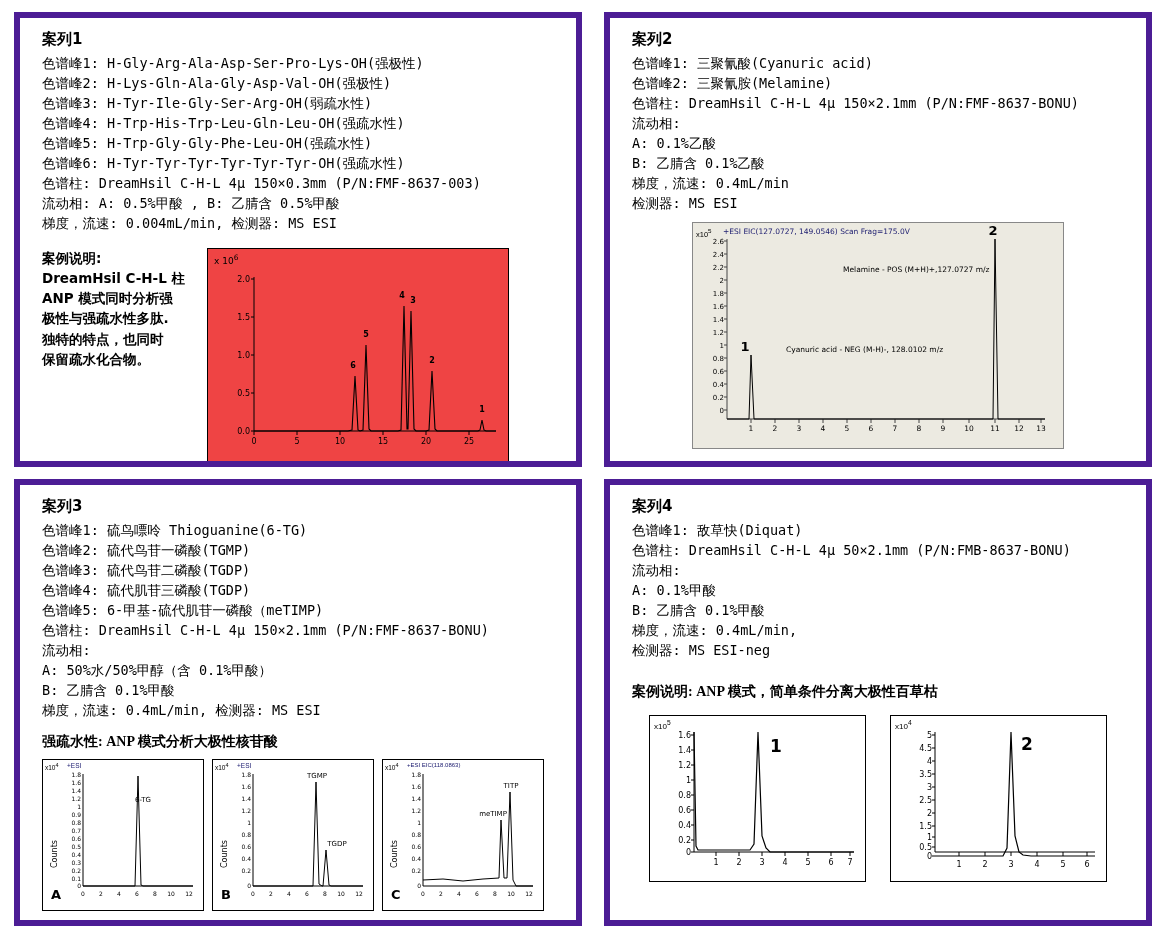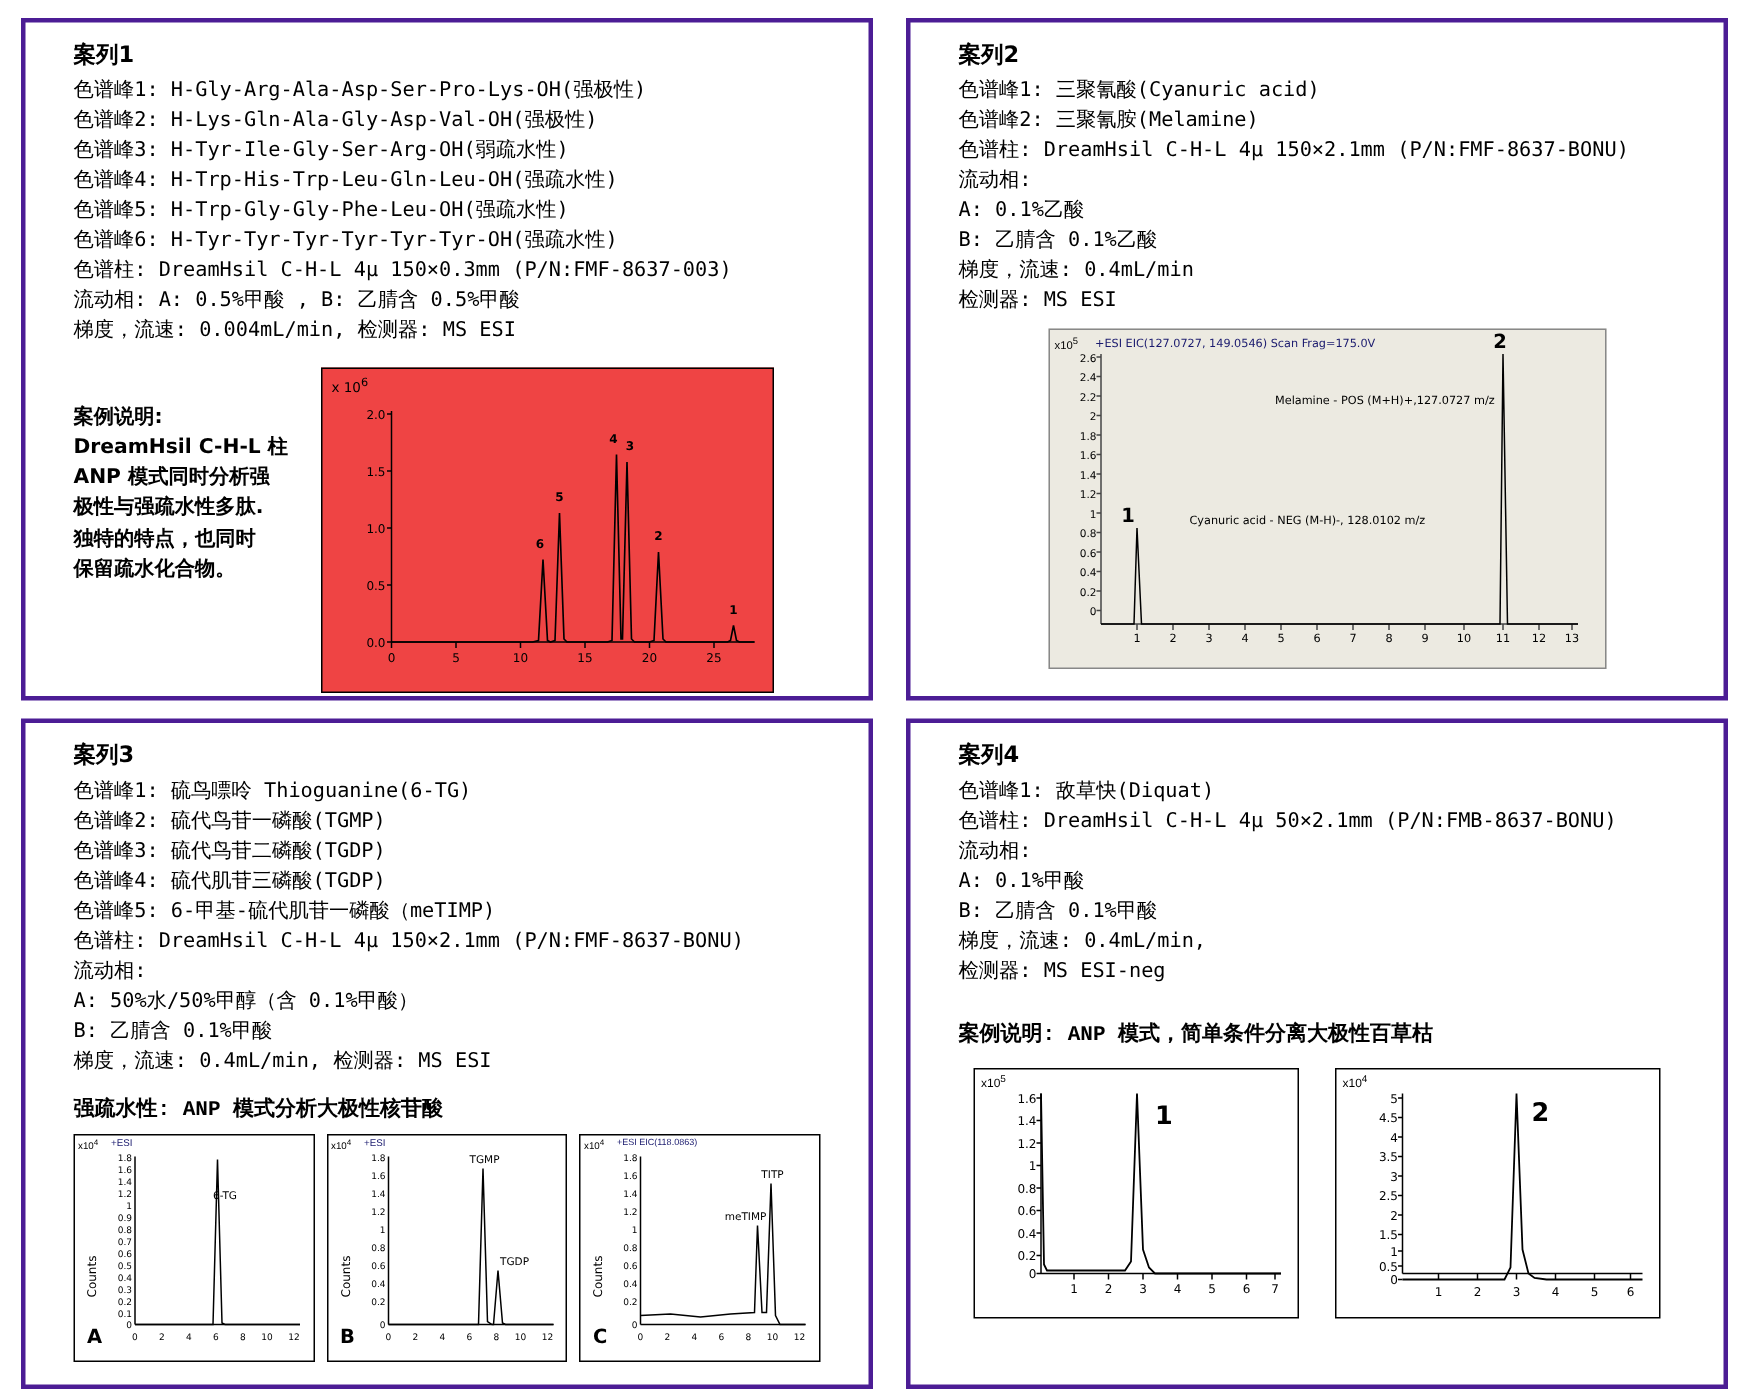--- a/index.html
+++ b/index.html
@@ -13,23 +13,23 @@
   .grid{
     display:grid;
     grid-template-columns:568px 548px;
     grid-template-rows:455px 447px;
     column-gap:22px;
     row-gap:12px;
     padding:12px 14px;
     box-sizing:border-box;
   }
   .panel{
-    border:3px solid #4c1d95;
+    border:6px solid #4c1d95;
     box-sizing:border-box;
-    padding:12px 32px;
+    padding:12px 22px;
     position:relative;
     overflow:hidden;
   }
   .case-title{
     font-weight:bold;
     font-size:15px;
     margin-bottom:5px;
     font-family:"DejaVu Sans",sans-serif;
   }
   .line{
@@ -40,27 +40,27 @@
   }
   .note-block{
     font-weight:bold;
     font-size:13.5px;
     line-height:1.5;
     font-family:"DejaVu Sans",sans-serif;
   }
   .note-inline{
     font-weight:bold;
     font-size:14px;
-    font-family:Liberation Mono, monospace;
+    font-family:Liberation Serif, serif;
     margin-top:12px;
   }
 
   
   .p1-body{display:flex;gap:10px;margin-top:14px;}
-  .p1-note{width:155px;margin-top:23px;}
+  .p1-note{width:155px;}
   .chart1{
     width:300px;height:215px;border:1px solid #000;background:#ef4444;position:relative;
   }
   
   .axis-label{
     position:absolute;font-size:8px;font-family:"DejaVu Sans",sans-serif;
   }
 
   
   .chart2{

